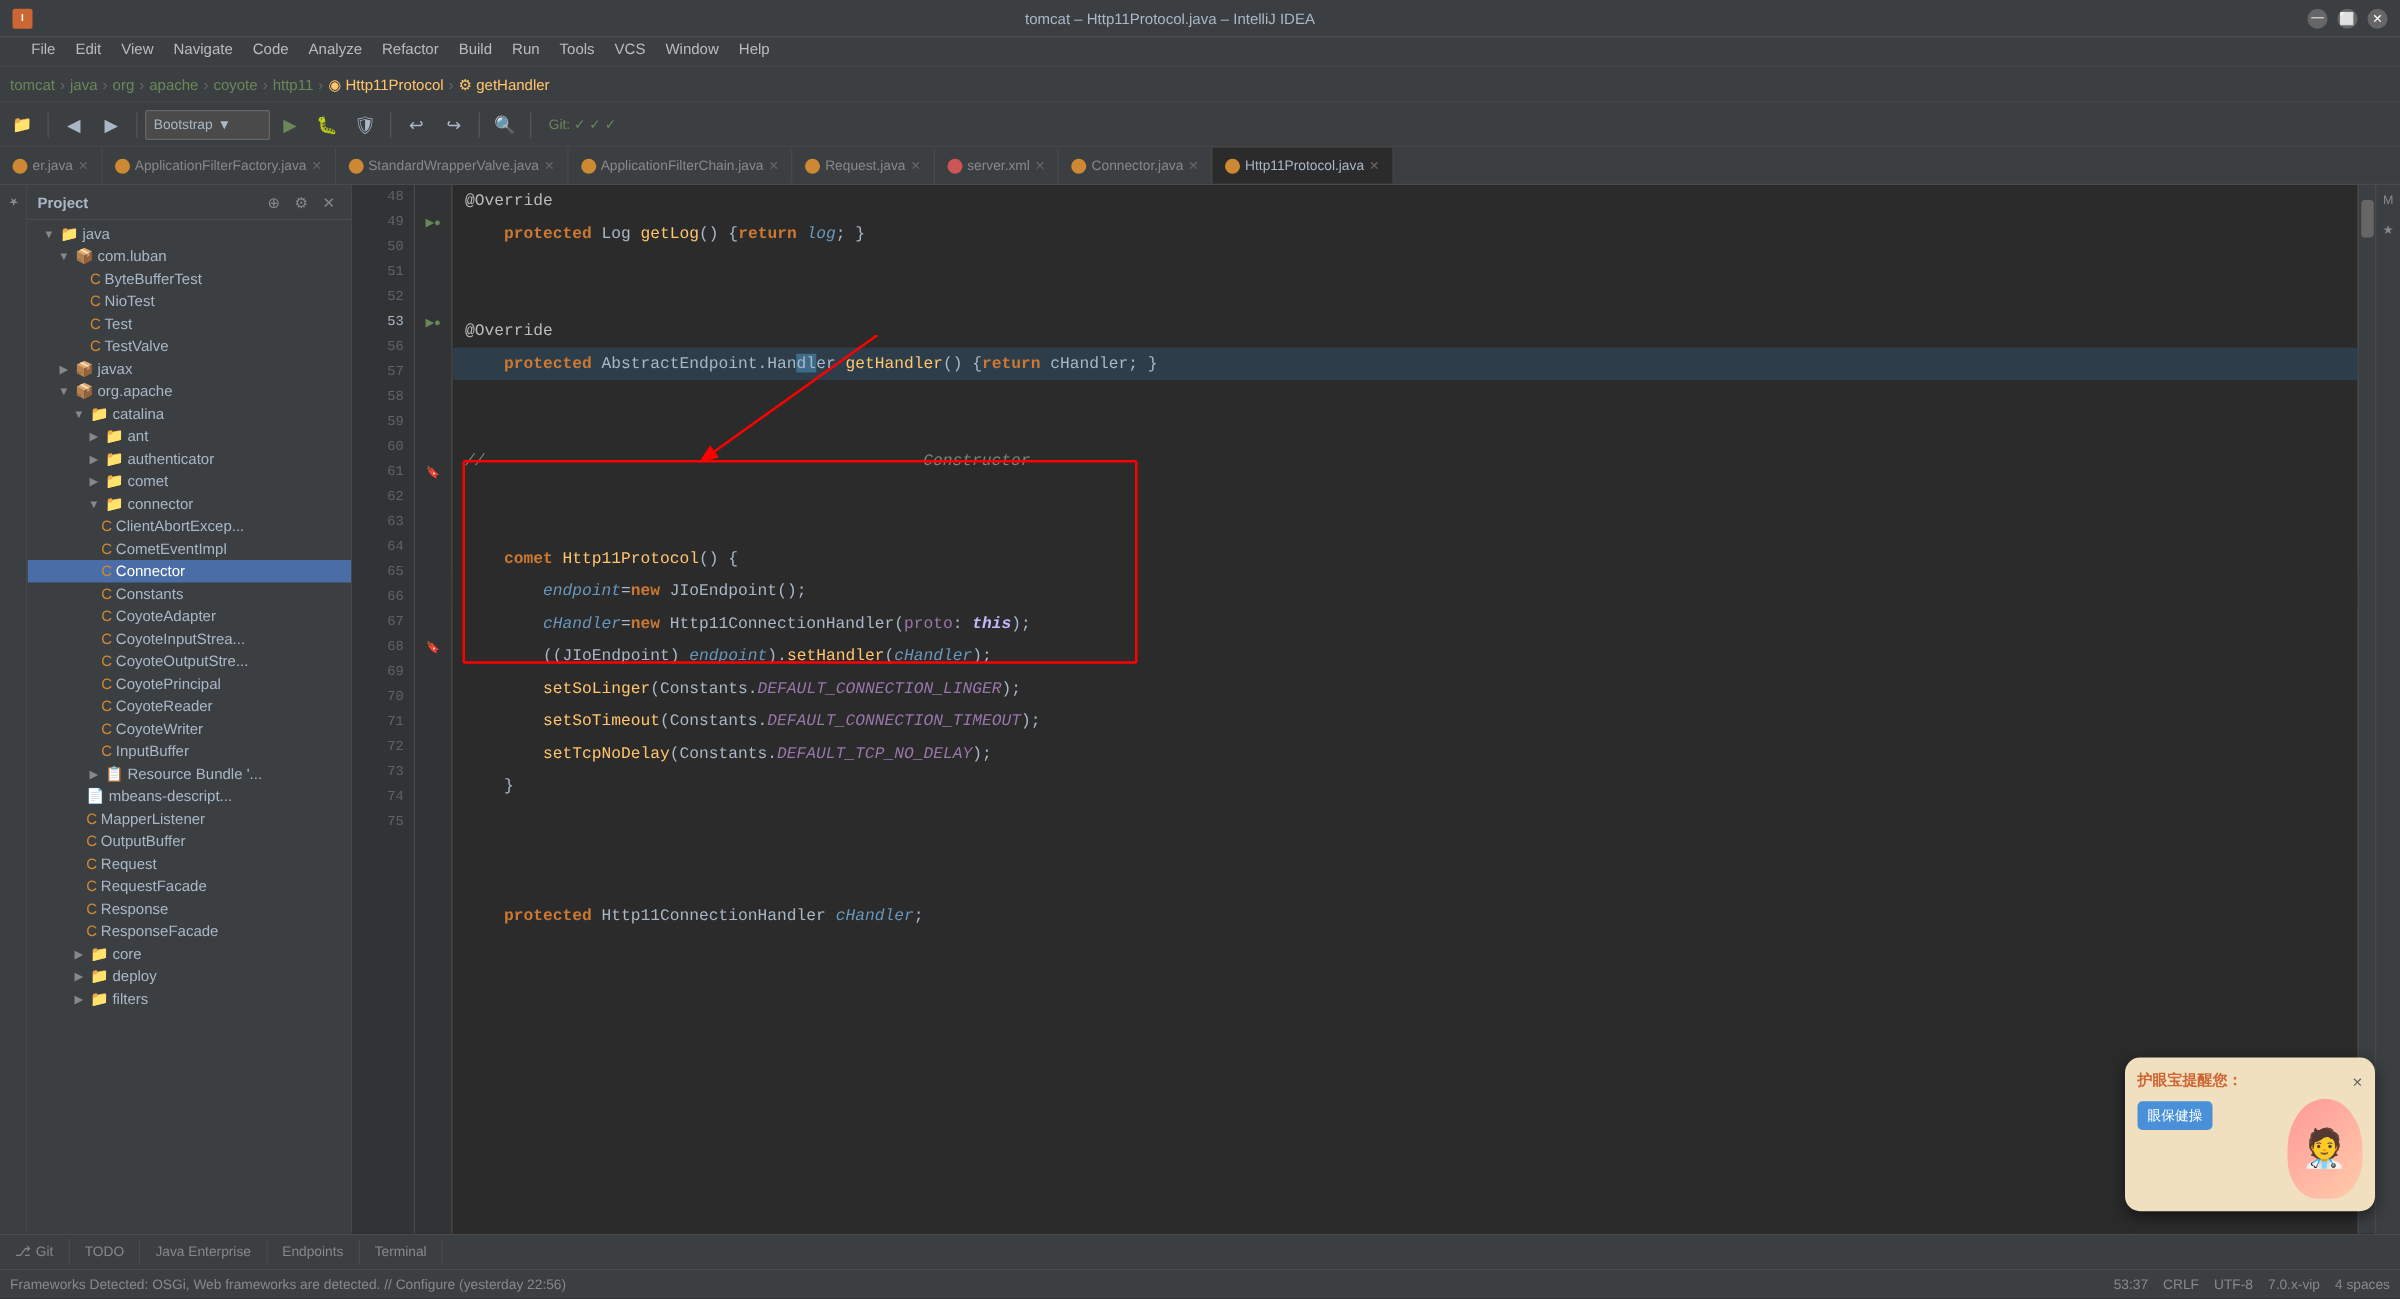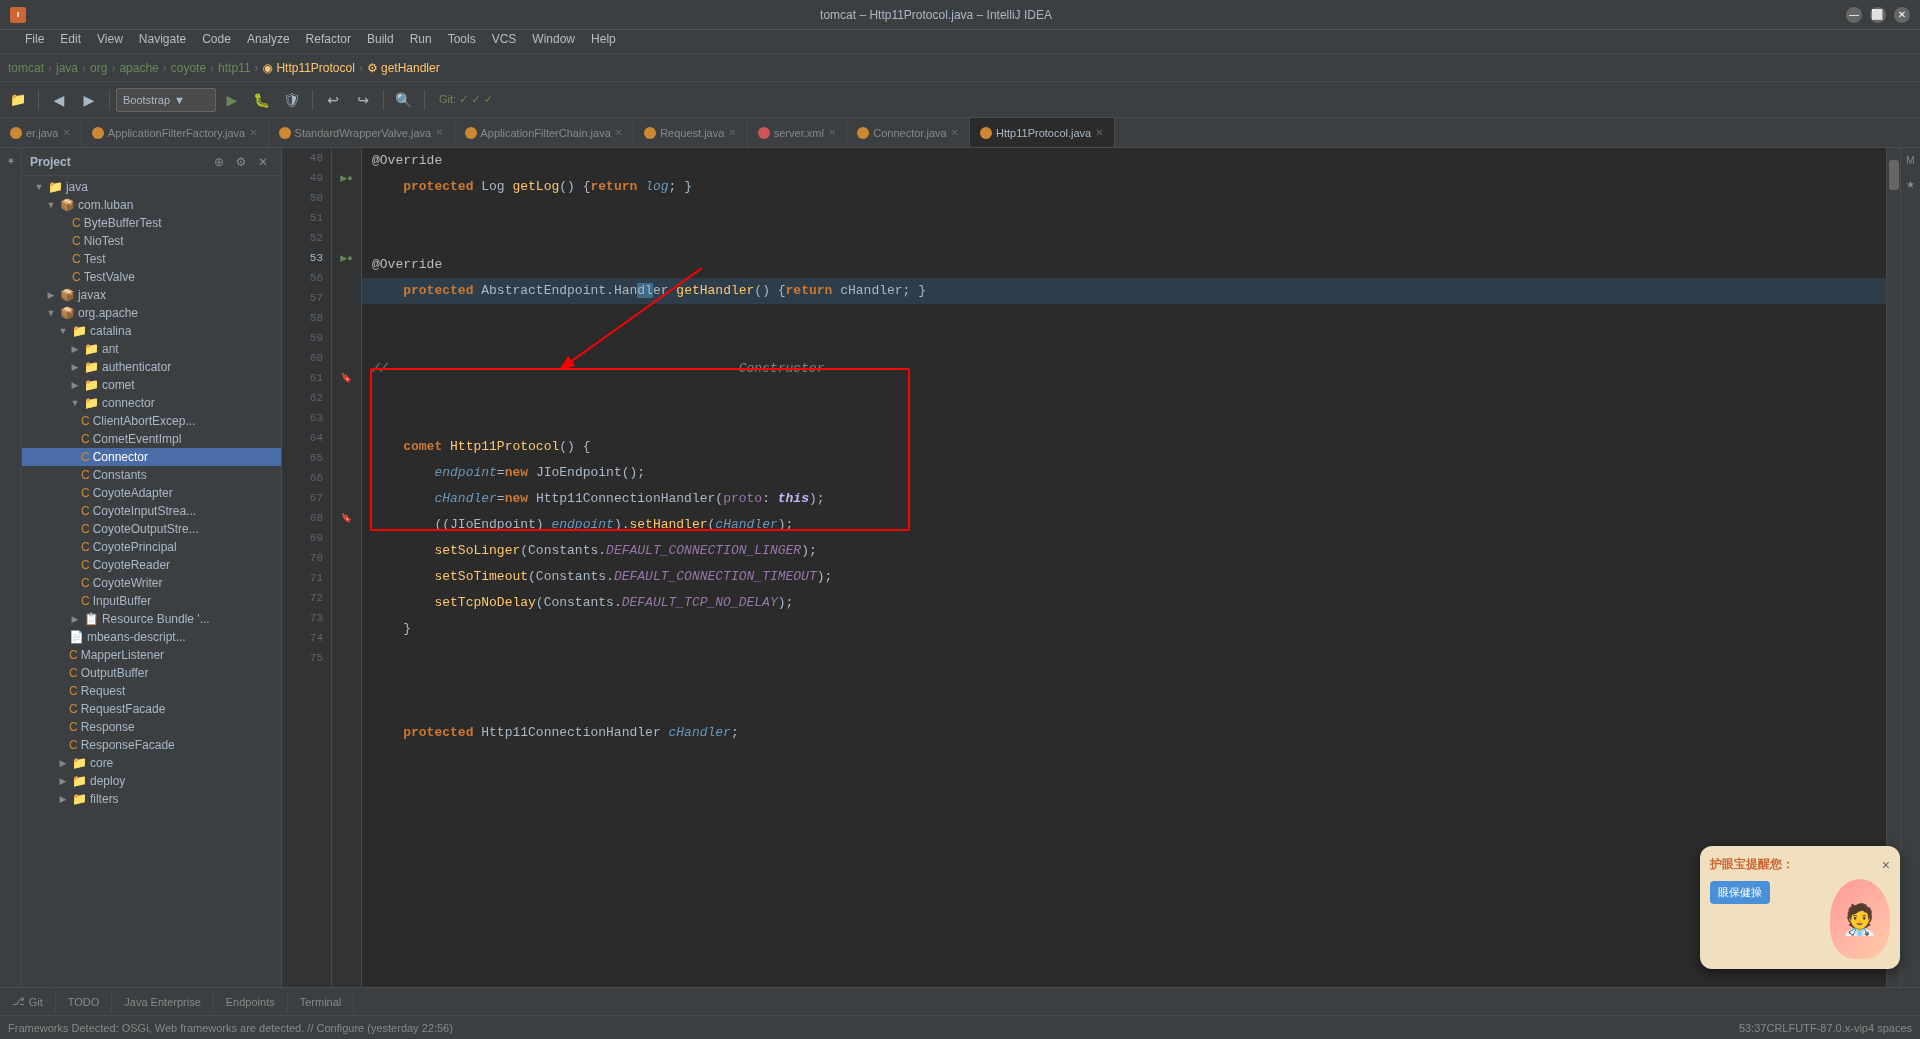--- a/index.html
+++ b/index.html
@@ -75,21 +75,21 @@
     .italic-purple { color: #9876aa; font-style: italic; }
     .this-kw { color: #c4b5fd; font-weight: bold; font-style: italic; }
 
     
     .right-panel { width: 20px; background: #3c3f41; border-left: 1px solid #4a4a4a; display: flex; flex-direction: column; align-items: center; padding: 4px 0; gap: 8px; }
     .right-panel-btn { width: 16px; height: 16px; background: transparent; border: none; color: #888; cursor: pointer; font-size: 10px; display: flex; align-items: center; justify-content: center; }
 
     
     .status-bar { height: 24px; background: #3c3f41; display: flex; align-items: center; justify-content: space-between; padding: 0 8px; border-top: 1px solid #4a4a4a; font-size: 11px; color: #888; }
     .status-left { display: flex; align-items: center; gap: 12px; }
-    .status-right { display: flex; align-items: flex-start; }
+    .status-right { display: flex; align-items: flex-start; gap: 12px; }
     .status-item { cursor: pointer; }
 
     
     .bottom-tabs { height: 28px; background: #3c3f41; display: flex; align-items: center; border-top: 1px solid #4a4a4a; }
     .bottom-tab { padding: 4px 12px; font-size: 11px; color: #888; cursor: pointer; display: flex; align-items: center; gap: 4px; border-right: 1px solid #4a4a4a; }
 
     
     .mascot-popup { position: absolute; bottom: 60px; right: 30px; width: 200px; background: #f0e0c0; border-radius: 12px; padding: 10px; box-shadow: 0 4px 12px rgba(0,0,0,0.5); font-size: 11px; color: #333; }
     .mascot-header { display: flex; justify-content: space-between; align-items: center; margin-bottom: 6px; }
     .mascot-title { font-weight: bold; font-size: 12px; color: #cc6633; }

